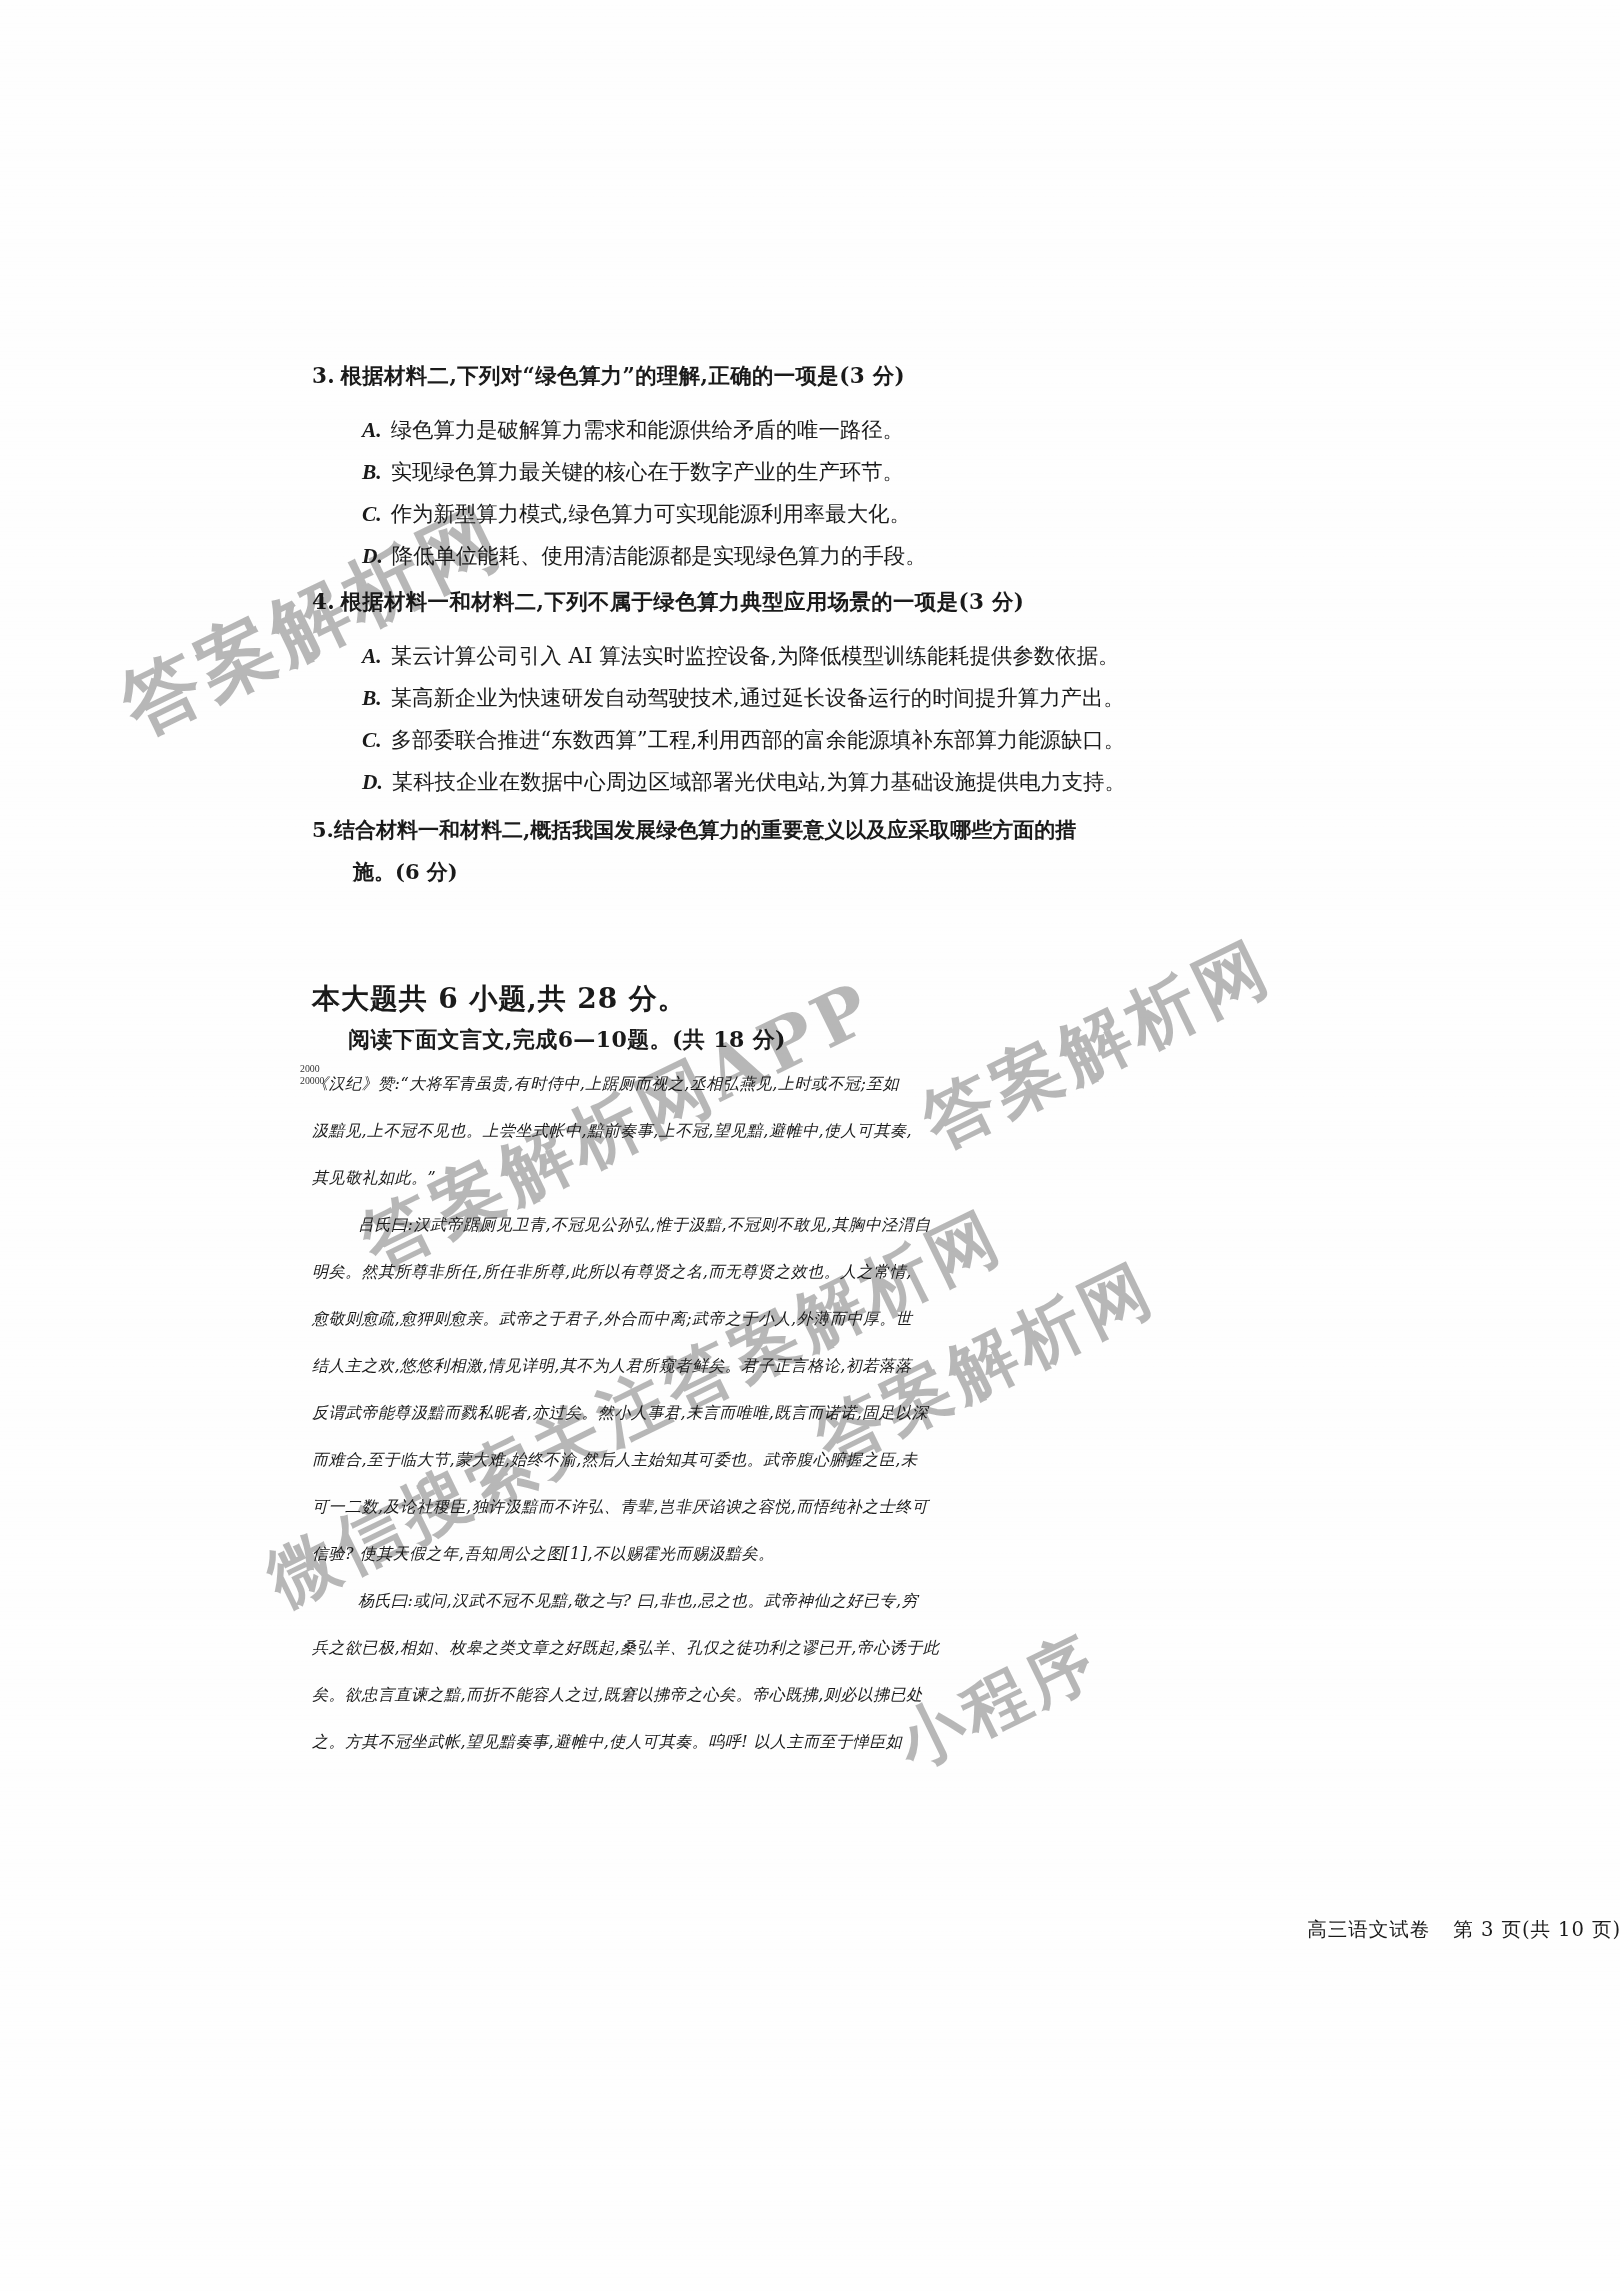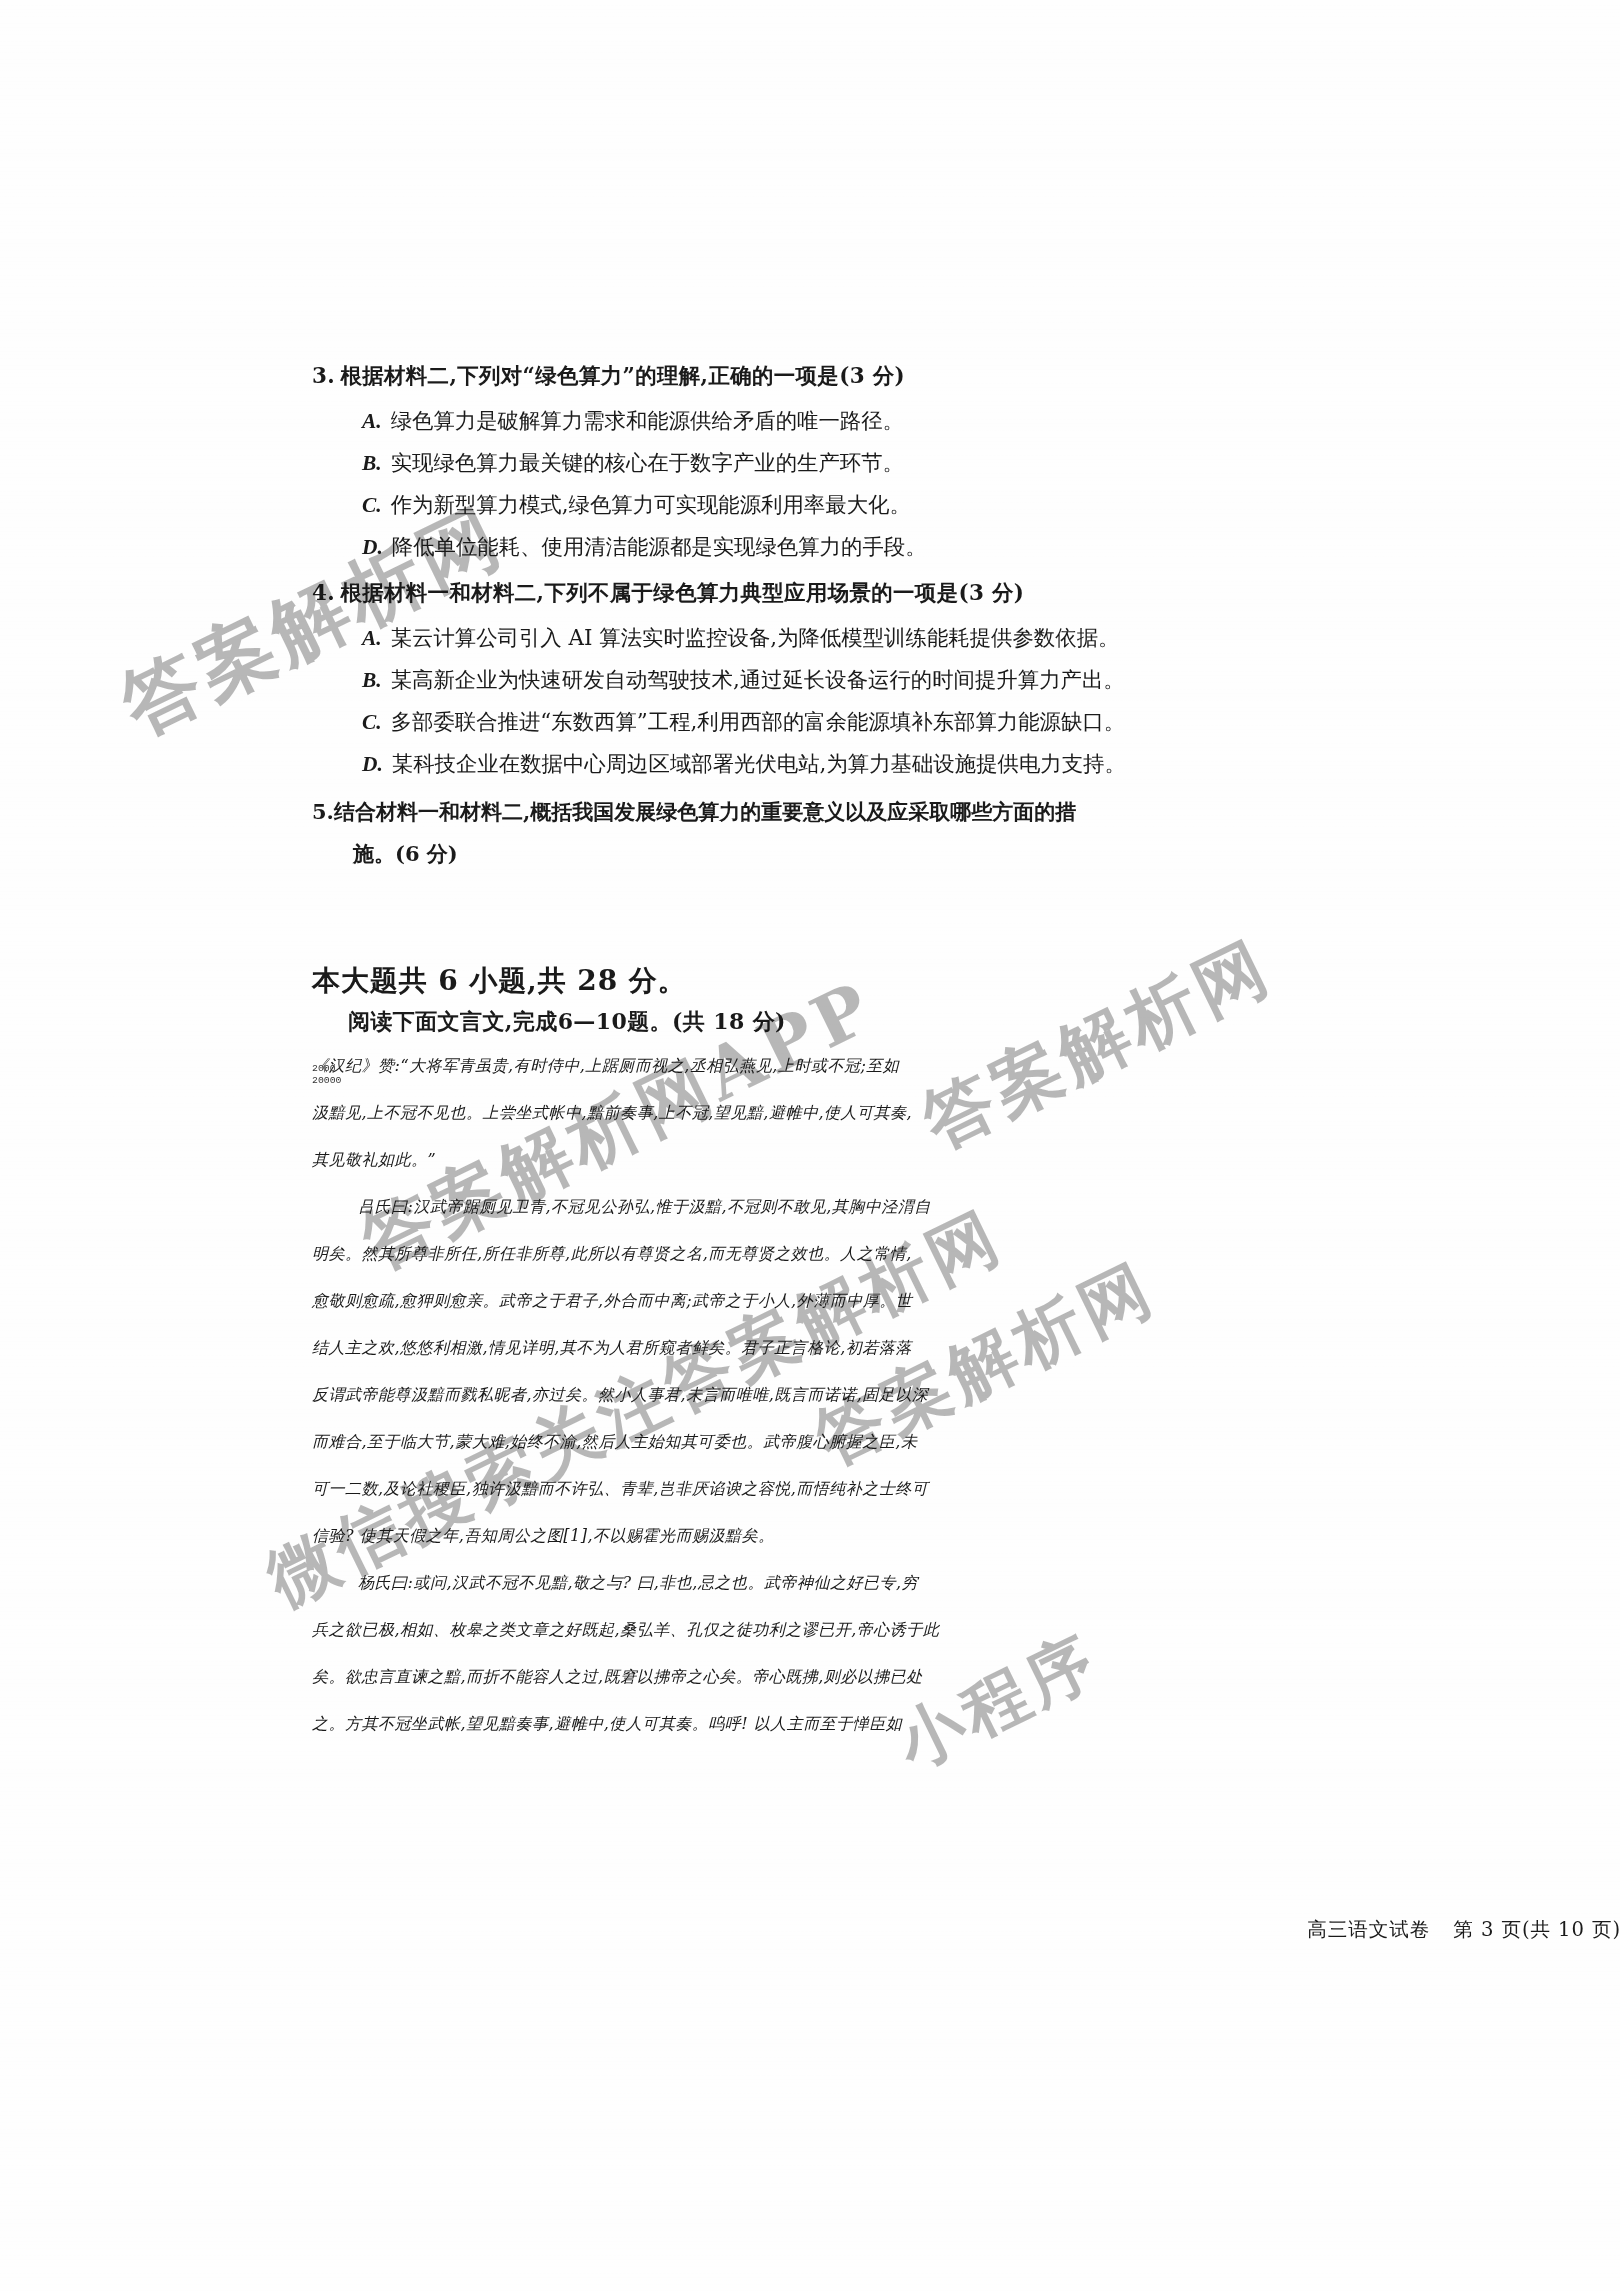--- a/index.html
+++ b/index.html
@@ -32,21 +32,21 @@
   
   .q-block { margin-bottom: 5.3px; }
   .q-stem {
     font-size: 21.4px;
     line-height: 39px;
     font-weight: bold;
     letter-spacing: 0.4px;
     white-space: nowrap;
   }
   .q-stem .num { margin-right: 5.3px; }
-  .q-options { margin-top: 5px; }
+  .q-options { margin-top: 14px; }
   .q-opt {
     font-size: 21.4px;
     line-height: 42px;
     padding-left: 50px;
     white-space: nowrap;
   }
   .q-opt .lab {
     font-weight: bold;
     font-style: italic;
     margin-right: 9px;
@@ -72,25 +72,25 @@
   }
   .section-sub {
     font-size: 22px;
     font-weight: bold;
     line-height: 41px;
     padding-left: 36px;
     letter-spacing: 0.4px;
   }
   .tiny-marks {
     position: absolute;
-    left: 312px;
+    left: 300px;
     top: 1063px;
     font-size: 9.8px;
     line-height: 11.6px;
-    font-family: Liberation Mono, monospace;
+    font-family: Liberation Serif, serif;
     color: #333;
   }
 
   
   .cc-para {
     font-size: 16px;
     line-height: 47px;
     font-family: "DejaVu Serif", "Liberation Serif", serif;
     font-style: italic;
     text-align: justify;

